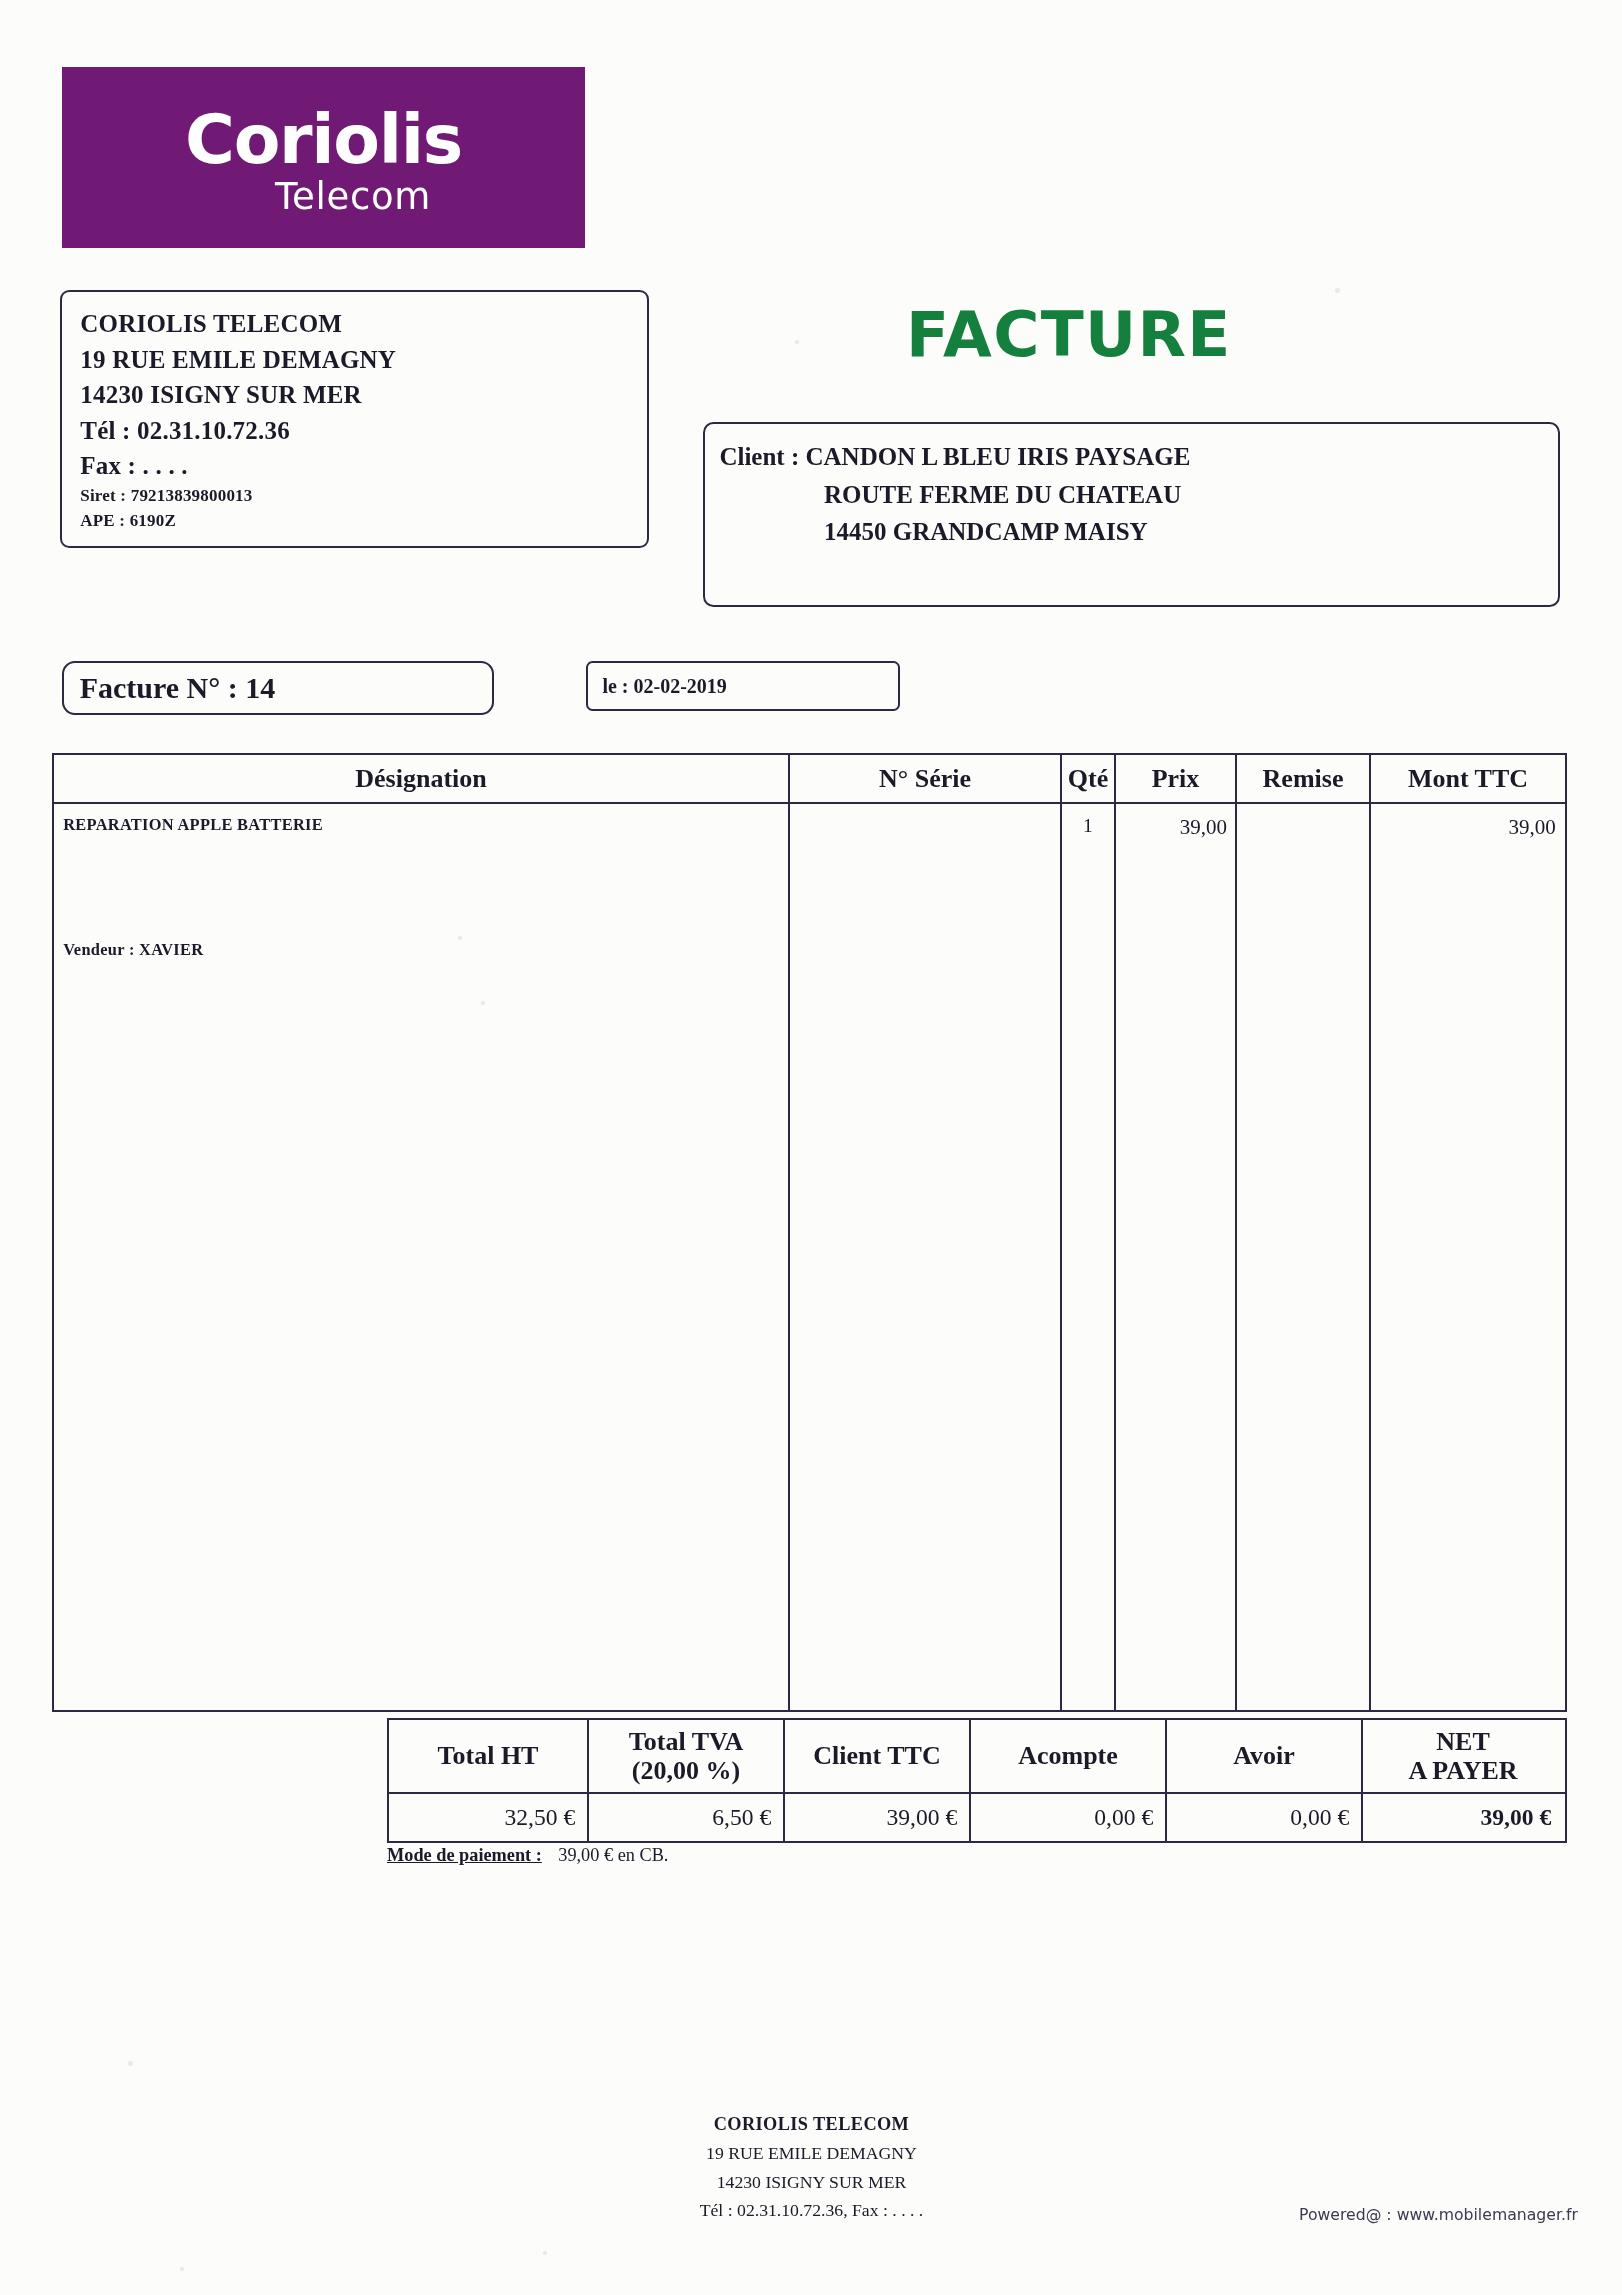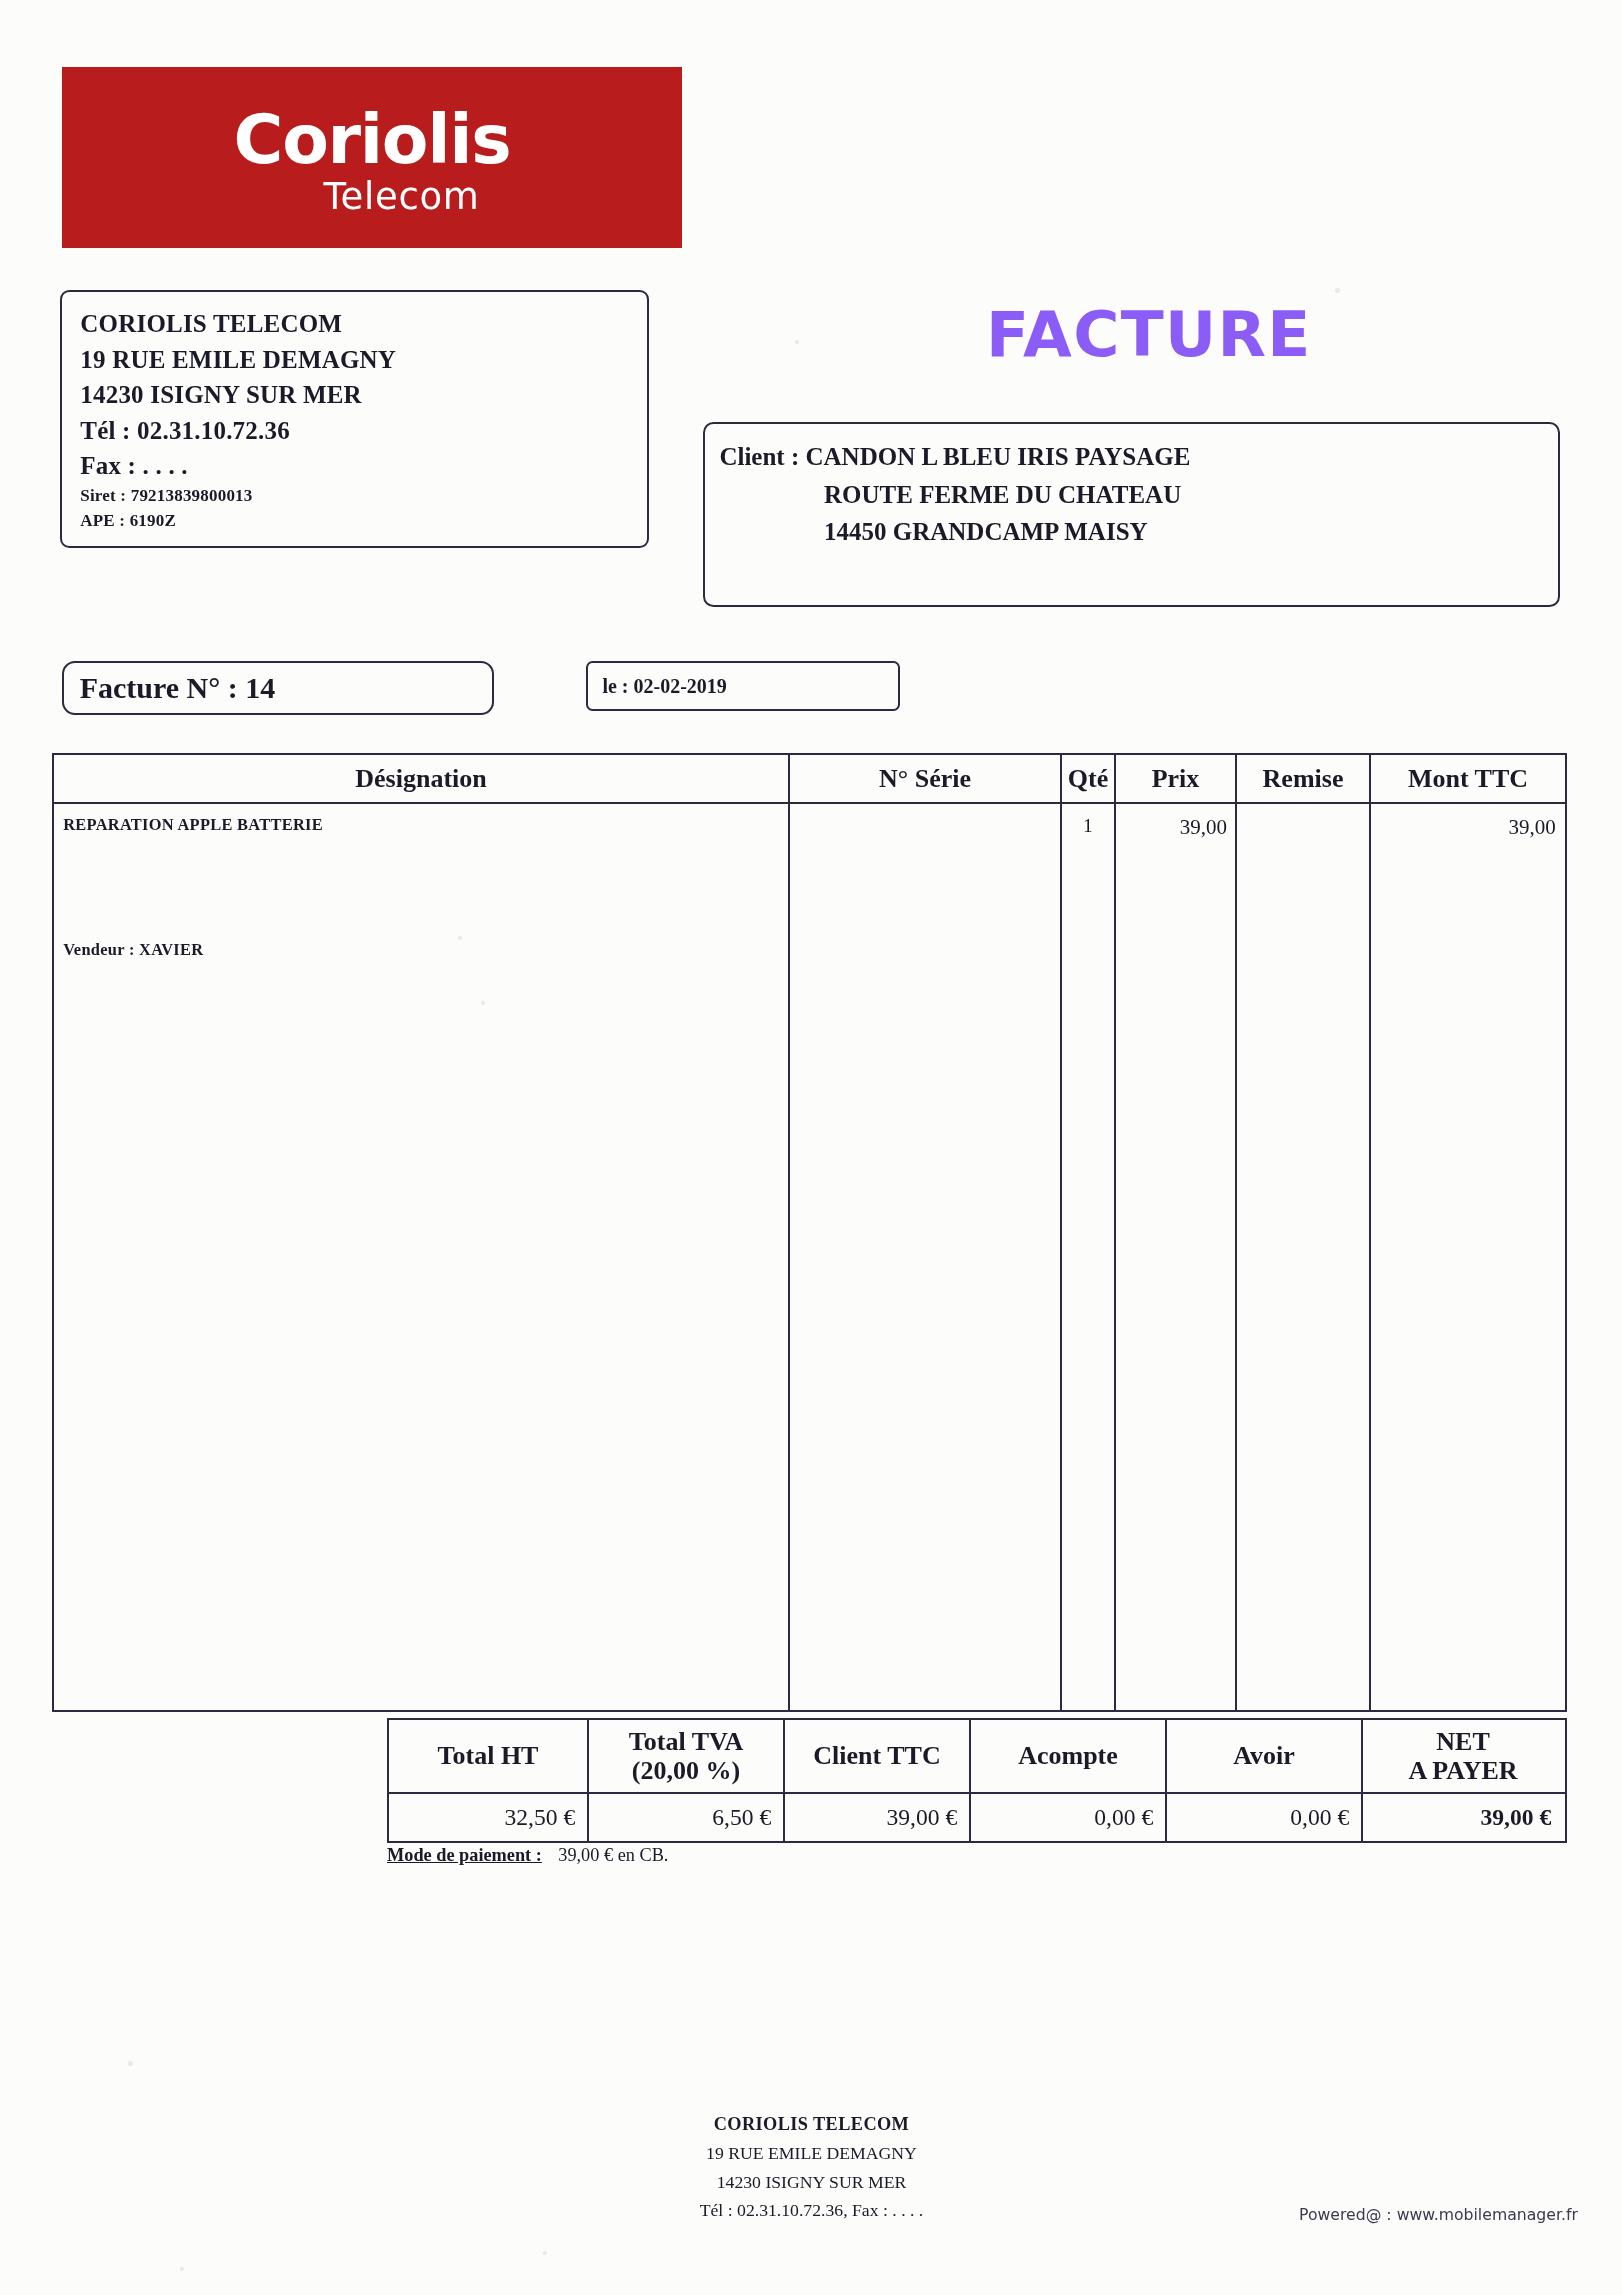--- a/index.html
+++ b/index.html
@@ -19,23 +19,23 @@
     position: absolute;
     inset: 0;
     background: #fcfcfa;
   }
 
   
   .logo-box {
     position: absolute;
     left: 62px;
     top: 67px;
-    width: 620px;
+    width: 523px;
     height: 181px;
-    background: #b91c1c;
+    background: #701a75;
     display: flex;
     flex-direction: column;
     align-items: center;
     justify-content: center;
   }
   .logo-main {
     font-family: "DejaVu Sans", sans-serif;
     font-weight: bold;
     font-size: 68px;
     color: #ffffff;
@@ -74,27 +74,27 @@
   .sender-small {
     font-weight: bold;
     font-size: 17px;
     line-height: 1.45;
     letter-spacing: 0.2px;
   }
 
   
   .facture-title {
     position: absolute;
-    left: 986px;
+    left: 906px;
     top: 298px;
     font-family: "DejaVu Sans", sans-serif;
     font-weight: bold;
     font-size: 63px;
     letter-spacing: 1.3px;
-    color: #8b5cf6;
+    color: #15803d;
   }
 
   
   .client-box {
     position: absolute;
     left: 703px;
     top: 422px;
     width: 857px;
     height: 185px;
     border: 2px solid #2a2a40;

